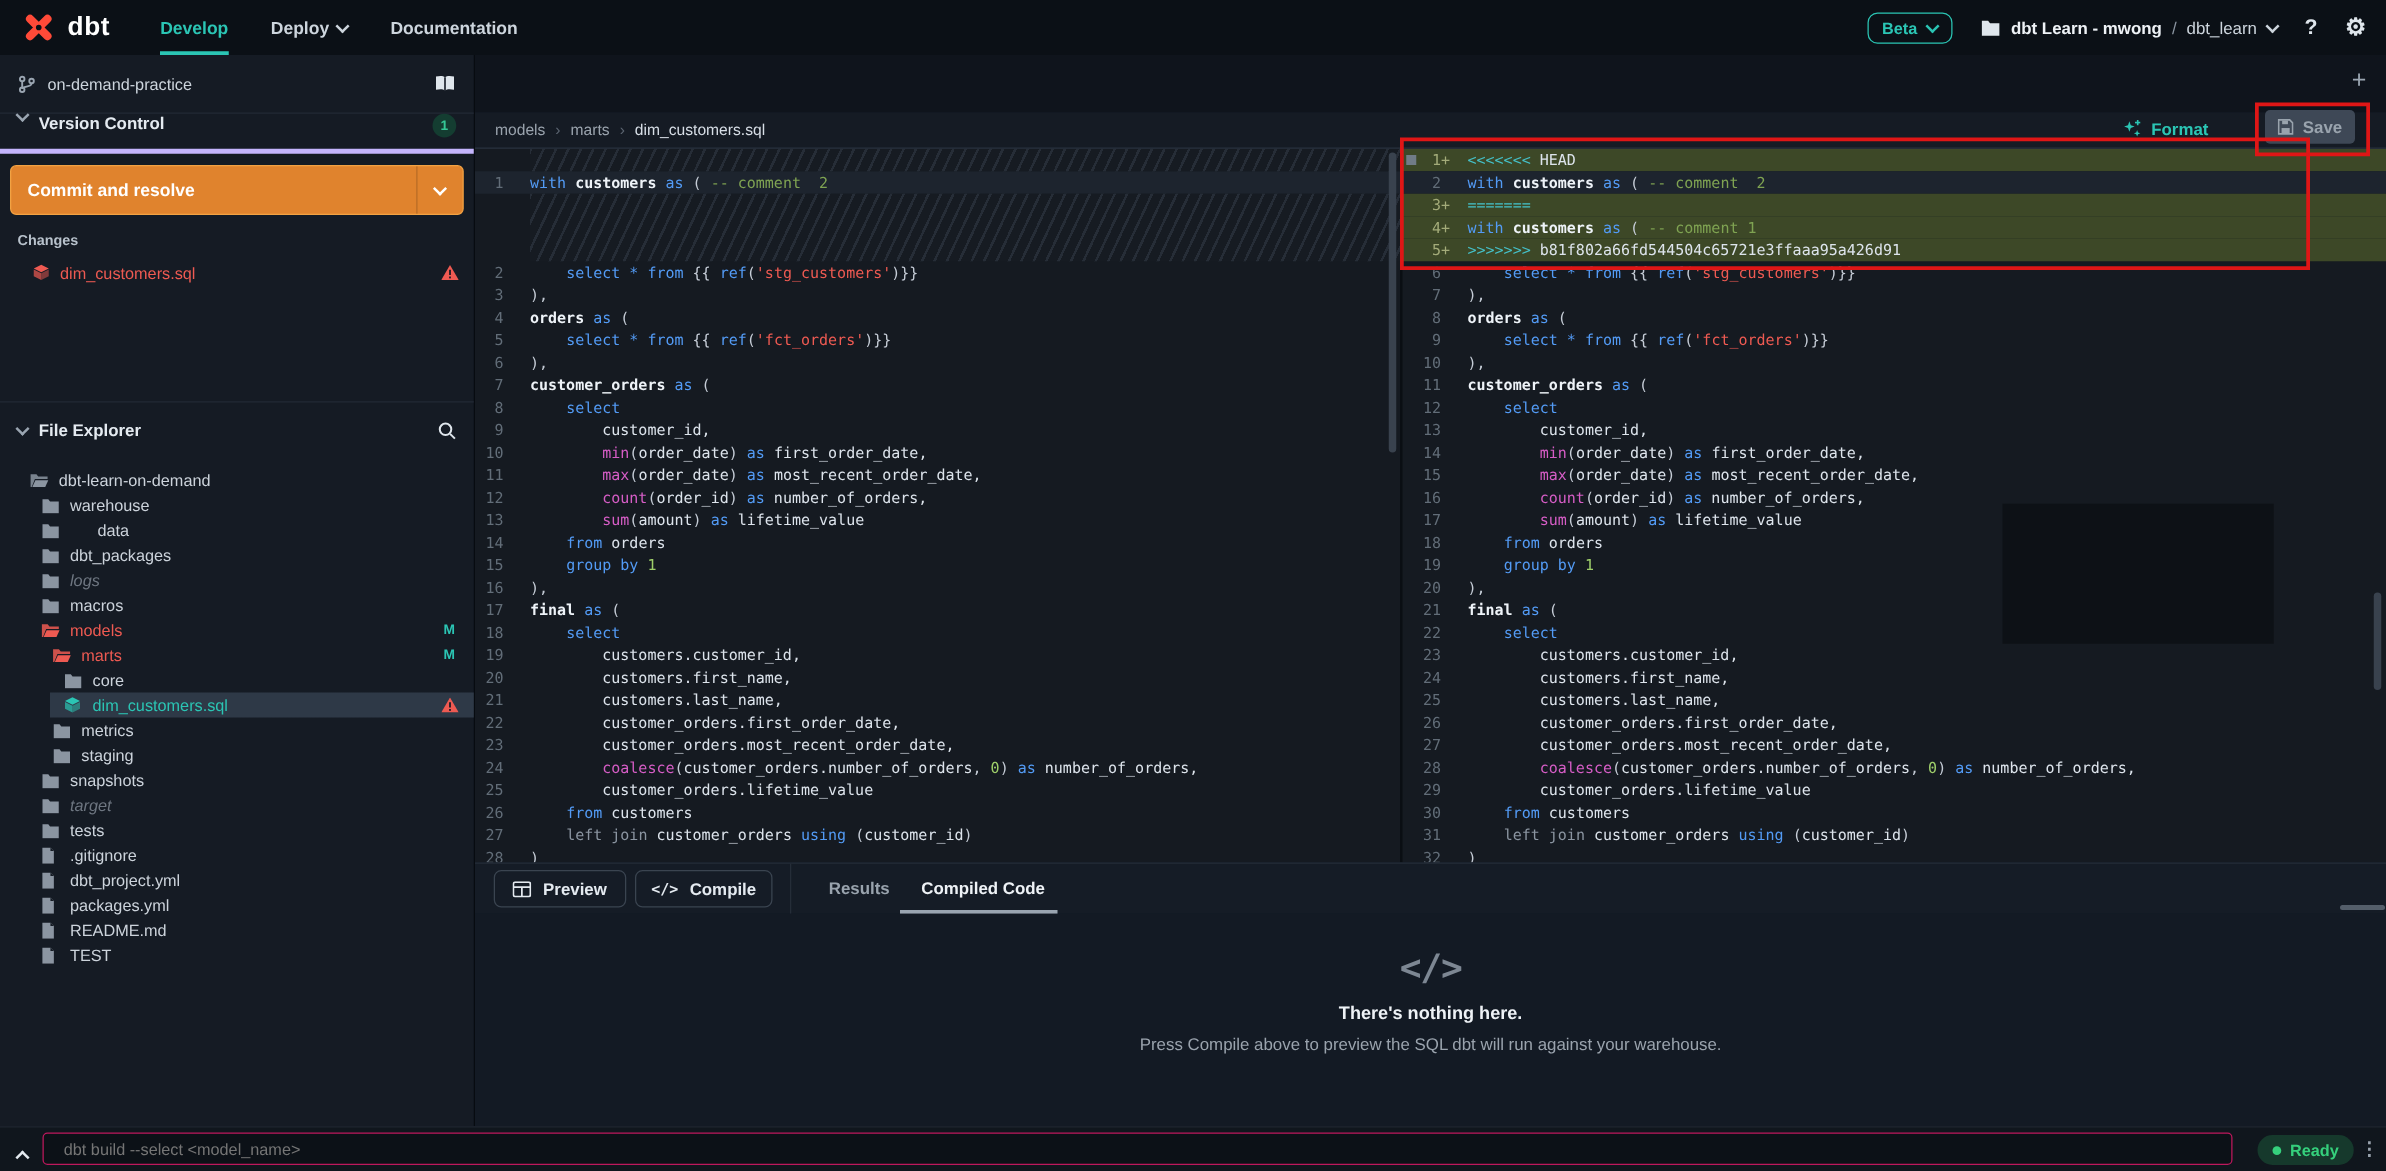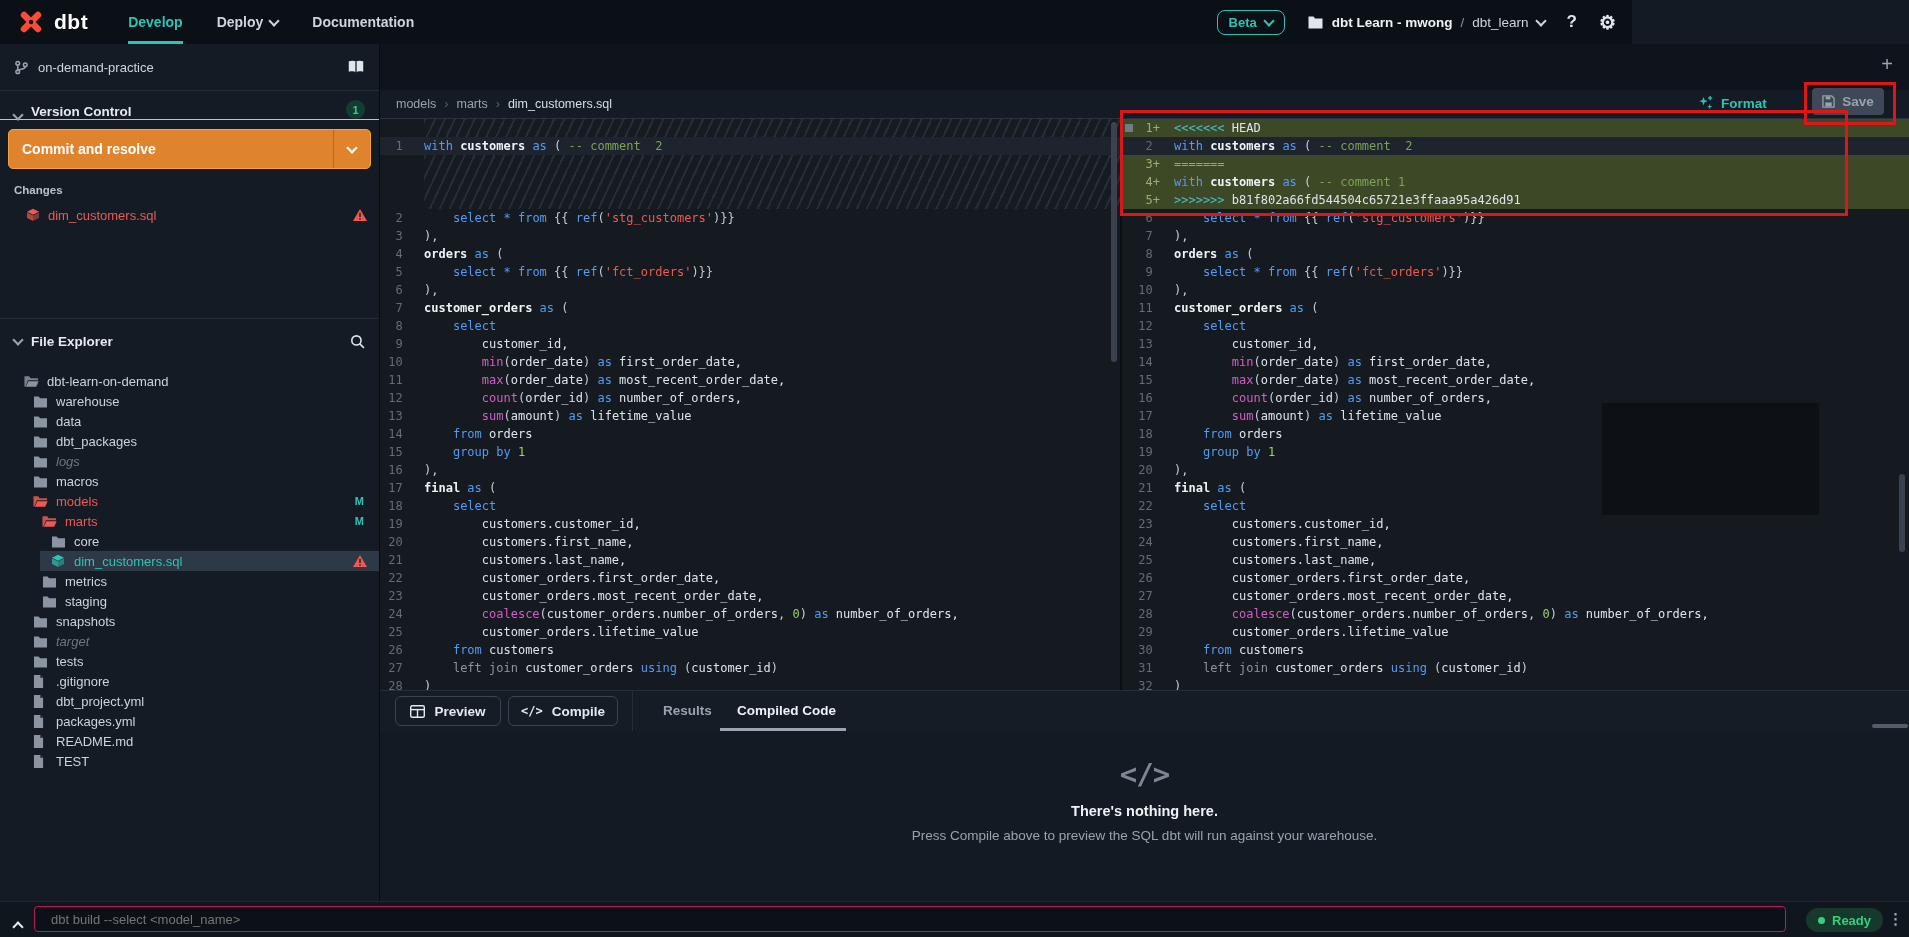--- a/index.html
+++ b/index.html
@@ -1,37 +1,37 @@
 <!DOCTYPE html>
 <html><head>
 <meta charset="utf-8">
 <style>
   html,body{margin:0;padding:0;background:#0d1117;}
   .app{position:relative;width:1909px;height:937px;background:#131a24;overflow:hidden;
        font-family:"Liberation Sans",sans-serif;color:#cdd5dd;-webkit-font-smoothing:antialiased;}
 
   
-  .topnav{position:absolute;left:0;top:0;width:1632px;height:44px;background:#0b1016;display:flex;align-items:center;padding:0 16px;box-sizing:border-box;}
+  .topnav{position:absolute;left:0;top:0;width:1909px;height:44px;background:#0b1016;display:flex;align-items:center;padding:0 16px;box-sizing:border-box;}
   .brand{font-size:21px;font-weight:bold;color:#fff;margin:0 6px 0 8px;letter-spacing:.5px;}
   .nav-item{height:44px;line-height:44px;font-size:14px;font-weight:bold;color:#cdd5dd;margin-left:34px;cursor:pointer;display:flex;align-items:center;gap:7px;}
   .nav-item.active{color:#2bc5b4;box-shadow:inset 0 -3px 0 #2bc5b4;}
   .nav-right{margin-left:auto;display:flex;align-items:center;gap:22px;}
   .beta{border:1.5px solid #2bc5b4;color:#2bc5b4;border-radius:8px;padding:4px 11px;font-size:13px;font-weight:bold;display:flex;align-items:center;gap:8px;}
   .repo{display:flex;align-items:center;gap:8px;font-size:13.5px;}
   .repo .org{font-weight:bold;color:#eef2f6;}
   .repo .sep{color:#8b95a1;}
   .cv{display:inline-block;width:6px;height:6px;border-right:2px solid currentColor;border-bottom:2px solid currentColor;transform:rotate(45deg);margin-top:-3px;}
   .cv.up{transform:rotate(-135deg);margin-top:4px;}
   .iconbtn{font-size:17px;font-weight:bold;color:#dfe6ec;cursor:pointer;}
 
   
   .sidebar{position:absolute;left:0;top:44px;width:380px;height:857px;background:#151b24;border-right:1px solid #070b10;box-sizing:border-box;}
   .branch-row{height:46px;display:flex;align-items:center;gap:9px;padding:0 14px;border-bottom:1px solid #222a35;}
   .branch-name{font-size:13px;color:#cdd5dd;}
-  .sec-head{height:28px;display:flex;align-items:flex-end;gap:9px;padding:0 14px;border-bottom:1px solid #c4b5fd;}
+  .sec-head{height:28px;display:flex;align-items:flex-start;gap:9px;padding:0 14px;border-bottom:4px solid #c4b5fd;}
   .sec-title{font-size:13.5px;font-weight:bold;color:#e4eaf0;}
   .count-badge{margin-left:auto;width:19px;height:19px;border-radius:50%;background:#143d31;color:#35c796;font-size:11px;font-weight:bold;display:flex;align-items:center;justify-content:center;}
   .commit-btn{margin:9px 8px 0 8px;height:38px;background:#e0832d;border:1px solid #f2a243;border-radius:5px;display:flex;align-items:center;cursor:pointer;}
   .commit-btn .lbl{flex:1;padding-left:13px;font-size:14px;font-weight:bold;color:#fff;}
   .commit-btn .drop{width:36px;align-self:stretch;border-left:1px solid rgba(0,0,0,.18);display:flex;align-items:center;justify-content:center;color:#fff;}
   .changes-label{margin:15px 14px 8px;font-size:11.5px;font-weight:bold;color:#b8c2cc;}
   .changed-row{height:22px;display:flex;align-items:center;gap:8px;padding-left:26px;color:#ee5a52;font-size:13px;cursor:pointer;}
   .changed-row .warn{margin-left:auto;margin-right:12px;display:flex;}
   .fe-gap{height:92px;}
   .fe-head{border-top:1px solid #222a35;height:45px;display:flex;align-items:center;gap:9px;padding:0 14px;}
@@ -226,21 +226,21 @@
           <span>dbt-learn-on-demand</span>
         </div>
         <div class="trow " style="padding-left: 33px;">
           <span class="ticon">
             <svg width="15" height="13" viewBox="0 0 16 14">
               <path d="M1 1.5h5l1.5 2H15v10H1z" fill="currentColor"></path>
             </svg>
           </span>
           <span>warehouse</span>
         </div>
-        <div class="trow " style="padding-left: 33px;">
+        <div class="trow " style="padding-left: 33px; gap: 22px;">
           <span class="ticon">
             <svg width="15" height="13" viewBox="0 0 16 14">
               <path d="M1 1.5h5l1.5 2H15v10H1z" fill="currentColor"></path>
             </svg>
           </span>
           <span>data</span>
         </div>
         <div class="trow " style="padding-left: 33px;">
           <span class="ticon">
             <svg width="15" height="13" viewBox="0 0 16 14">

